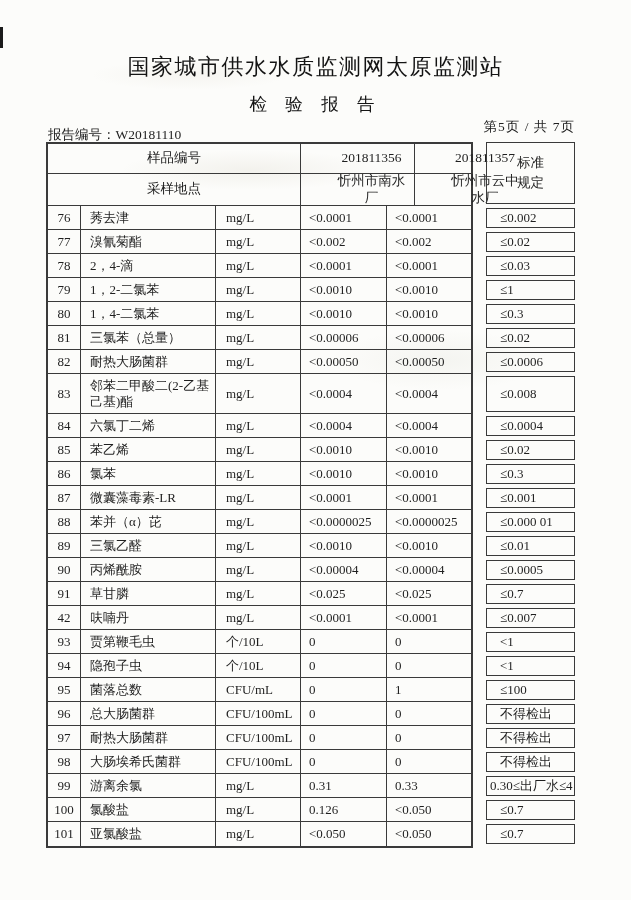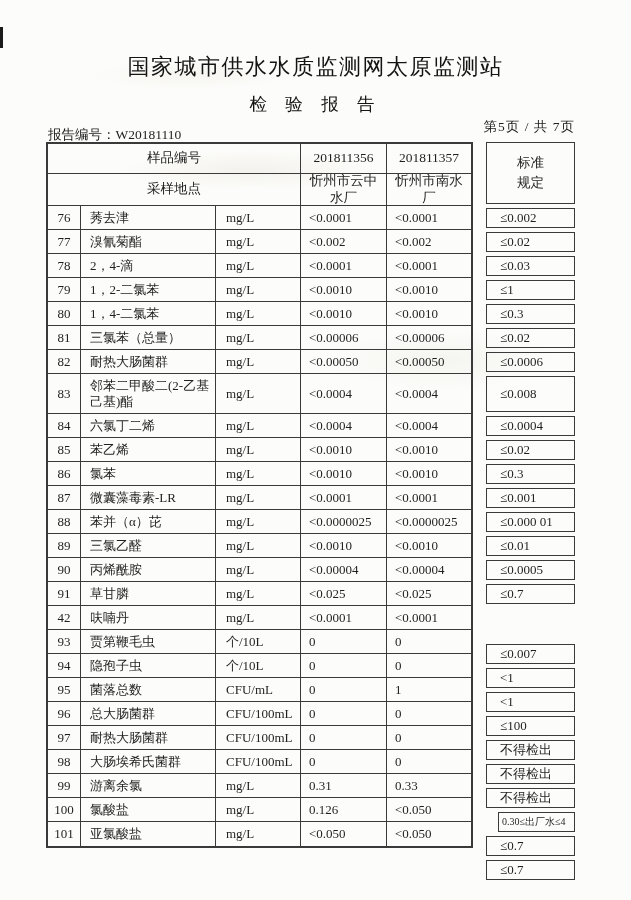--- a/index.html
+++ b/index.html
@@ -33,21 +33,21 @@
   .report-no{position:absolute;left:0;top:8px;}
   .page-indicator{position:absolute;right:0;top:0;letter-spacing:1px;}
 
   
   .maintable{
     position:absolute;left:46px;top:142px;width:427px;height:706px;
     border:2px solid var(--border);
     background:transparent;
   }
   .hrow,.trow{display:grid;border-bottom:1px solid var(--border);}
-  .hrow{grid-template-columns:253px 86px 84px;}
+  .hrow{grid-template-columns:253px 86px 84px;gap:28px;}
   .trow{grid-template-columns:33px 135px 85px 86px 84px;}
   .h1{height:30px;}
   .h2{height:32px;}
   .trow{height:24px;}
   .trow.tall{height:40px;}
   .trow:last-child{border-bottom:none;}
   .c{
     display:flex;align-items:center;
     border-right:1px solid var(--border);
     font-size:13px;line-height:1.2;
@@ -69,21 +69,21 @@
     margin-bottom:2px;
   }
   .slot{display:flex;align-items:center;}
   .slot .sbox{
     width:100%;height:calc(100% - 4px);
     border:1px solid var(--border);
     display:flex;align-items:center;
     padding-left:13px;font-size:13px;
     white-space:nowrap;overflow:hidden;
   }
-  .slot .sbox.small{font-size:10px;padding-left:3px;margin-left:12px;}
+  .slot .sbox.small{font-size:13px;padding-left:3px;}
 
   
   .edge-mark{position:absolute;left:0;top:27px;width:3px;height:21px;background:#1b1b1b;}
   .smudge{position:absolute;border-radius:50%;pointer-events:none;}
   .smudge.s1{left:120px;top:150px;width:260px;height:40px;background:radial-gradient(closest-side,rgba(160,150,120,.10),rgba(160,150,120,0));}
   .smudge.s2{left:330px;top:330px;width:220px;height:60px;background:radial-gradient(closest-side,rgba(150,155,125,.08),rgba(150,155,125,0));}
   .smudge.s3{left:90px;top:60px;width:200px;height:30px;background:radial-gradient(closest-side,rgba(170,160,130,.08),rgba(170,160,130,0));}
 </style>
 </head>
 <body>
@@ -104,24 +104,24 @@
   </div>
 
   <div class="maintable">
     <div class="hrow h1">
       <div class="c">样品编号</div>
       <div class="c">201811356</div>
       <div class="c">201811357</div>
     </div>
     <div class="hrow h2">
       <div class="c">采样地点</div>
+      <div class="c">忻州市南水
+厂</div>
       <div class="c">忻州市云中
 水厂</div>
-      <div class="c">忻州市南水
-厂</div>
     </div>
     <div id="rows-container">
         <div class="trow">
     <div class="c no">76</div>
     <div class="c name">莠去津</div>
     <div class="c unit">mg/L</div>
     <div class="c val">&lt;0.0001</div>
     <div class="c val">&lt;0.0001</div>
   </div>
         <div class="trow">
@@ -348,21 +348,21 @@
         </div>
         <div class="slot" style="height: 24px;">
           <div class="sbox">≤0.01</div>
         </div>
         <div class="slot" style="height: 24px;">
           <div class="sbox">≤0.0005</div>
         </div>
         <div class="slot" style="height: 24px;">
           <div class="sbox">≤0.7</div>
         </div>
-        <div class="slot" style="height: 24px; margin-top: 36px;">
+        <div class="slot" style="height: 24px;">
           <div class="sbox">≤0.007</div>
         </div>
         <div class="slot" style="height: 24px;">
           <div class="sbox">&lt;1</div>
         </div>
         <div class="slot" style="height: 24px;">
           <div class="sbox">&lt;1</div>
         </div>
         <div class="slot" style="height: 24px;">
           <div class="sbox">≤100</div>

